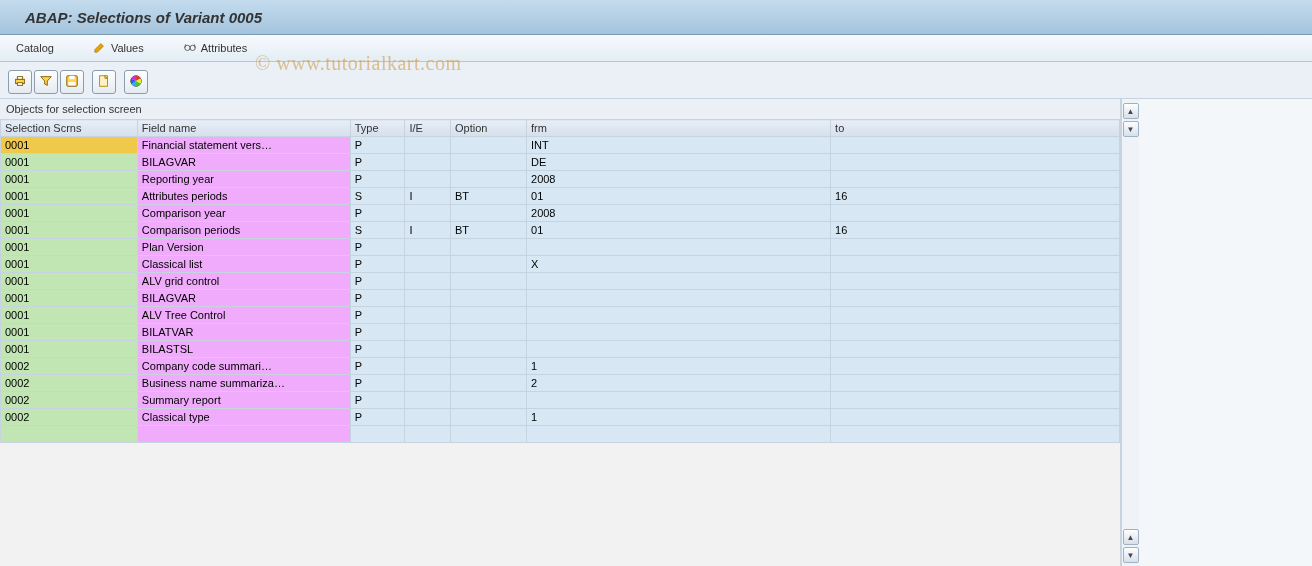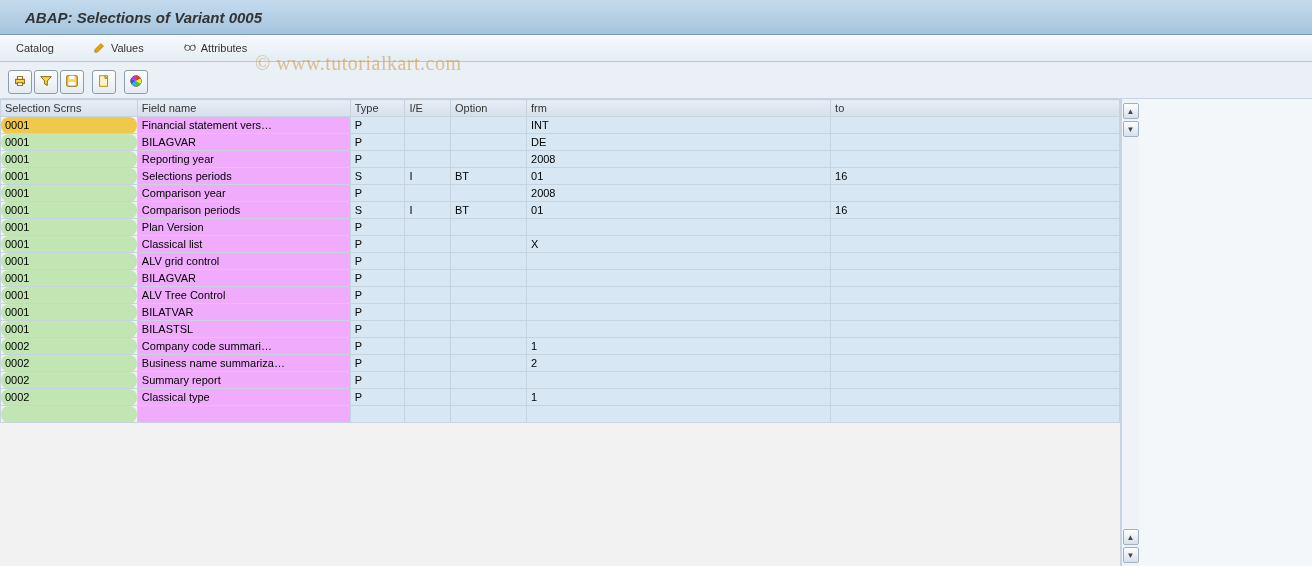--- a/index.html
+++ b/index.html
@@ -117,21 +117,21 @@
     font-weight: normal;
     position: relative;
   }
   .col-scrn { width: 90px; }
   .col-field { width: 140px; }
   .col-type { width: 36px; }
   .col-ie { width: 30px; }
   .col-opt { width: 50px; }
   .col-frm { width: 200px; }
   .col-to { width: 190px; }
-  td.scrn { background: #c1e5b3; border-radius: 8px; }
+  td.scrn { background: #c1e5b3; }
   td.scrn.highlight { background: #f0c84a; }
   td.field { background: #f0abfc; }
   td.rest { background: #d7e8f4; }
   .filler-row td { height: 17px; }
   .scroll-col {
     width: 18px;
     background: #eff3f7;
     border-left: 1px solid #c7d3df;
     display: flex;
     flex-direction: column;
@@ -254,20 +254,21 @@
             <path d="M8 8L2.8 11A6 6 0 0 1 2.8 5z" fill="#35e"></path>
             <path d="M8 8L2.8 5A6 6 0 0 1 8 2z" fill="#c3c"></path>
           </svg>
       </span>
     </div>
   </div>
 </div>
 
 <div class="content">
   <div class="table-wrap">
+    <div class="table-title">Objects for selection screen</div>
     <table class="data">
       <colgroup>
         <col class="col-scrn">
           <col class="col-field">
           <col class="col-type">
         <col class="col-ie">
           <col class="col-opt">
           <col class="col-frm">
           <col class="col-to">
       </colgroup>
@@ -305,21 +306,21 @@
             <td class="scrn">0001</td>
             <td class="field">Reporting year</td>
             <td class="rest">P</td>
             <td class="rest"></td>
             <td class="rest"></td>
             <td class="rest">2008</td>
             <td class="rest"></td>
           </tr>
           <tr>
             <td class="scrn">0001</td>
-            <td class="field">Selections periods</td>
+            <td class="field">Attributes periods</td>
             <td class="rest">S</td>
             <td class="rest">I</td>
             <td class="rest">BT</td>
             <td class="rest">01</td>
             <td class="rest">16</td>
           </tr>
           <tr>
             <td class="scrn">0001</td>
             <td class="field">Comparison year</td>
             <td class="rest">P</td>

